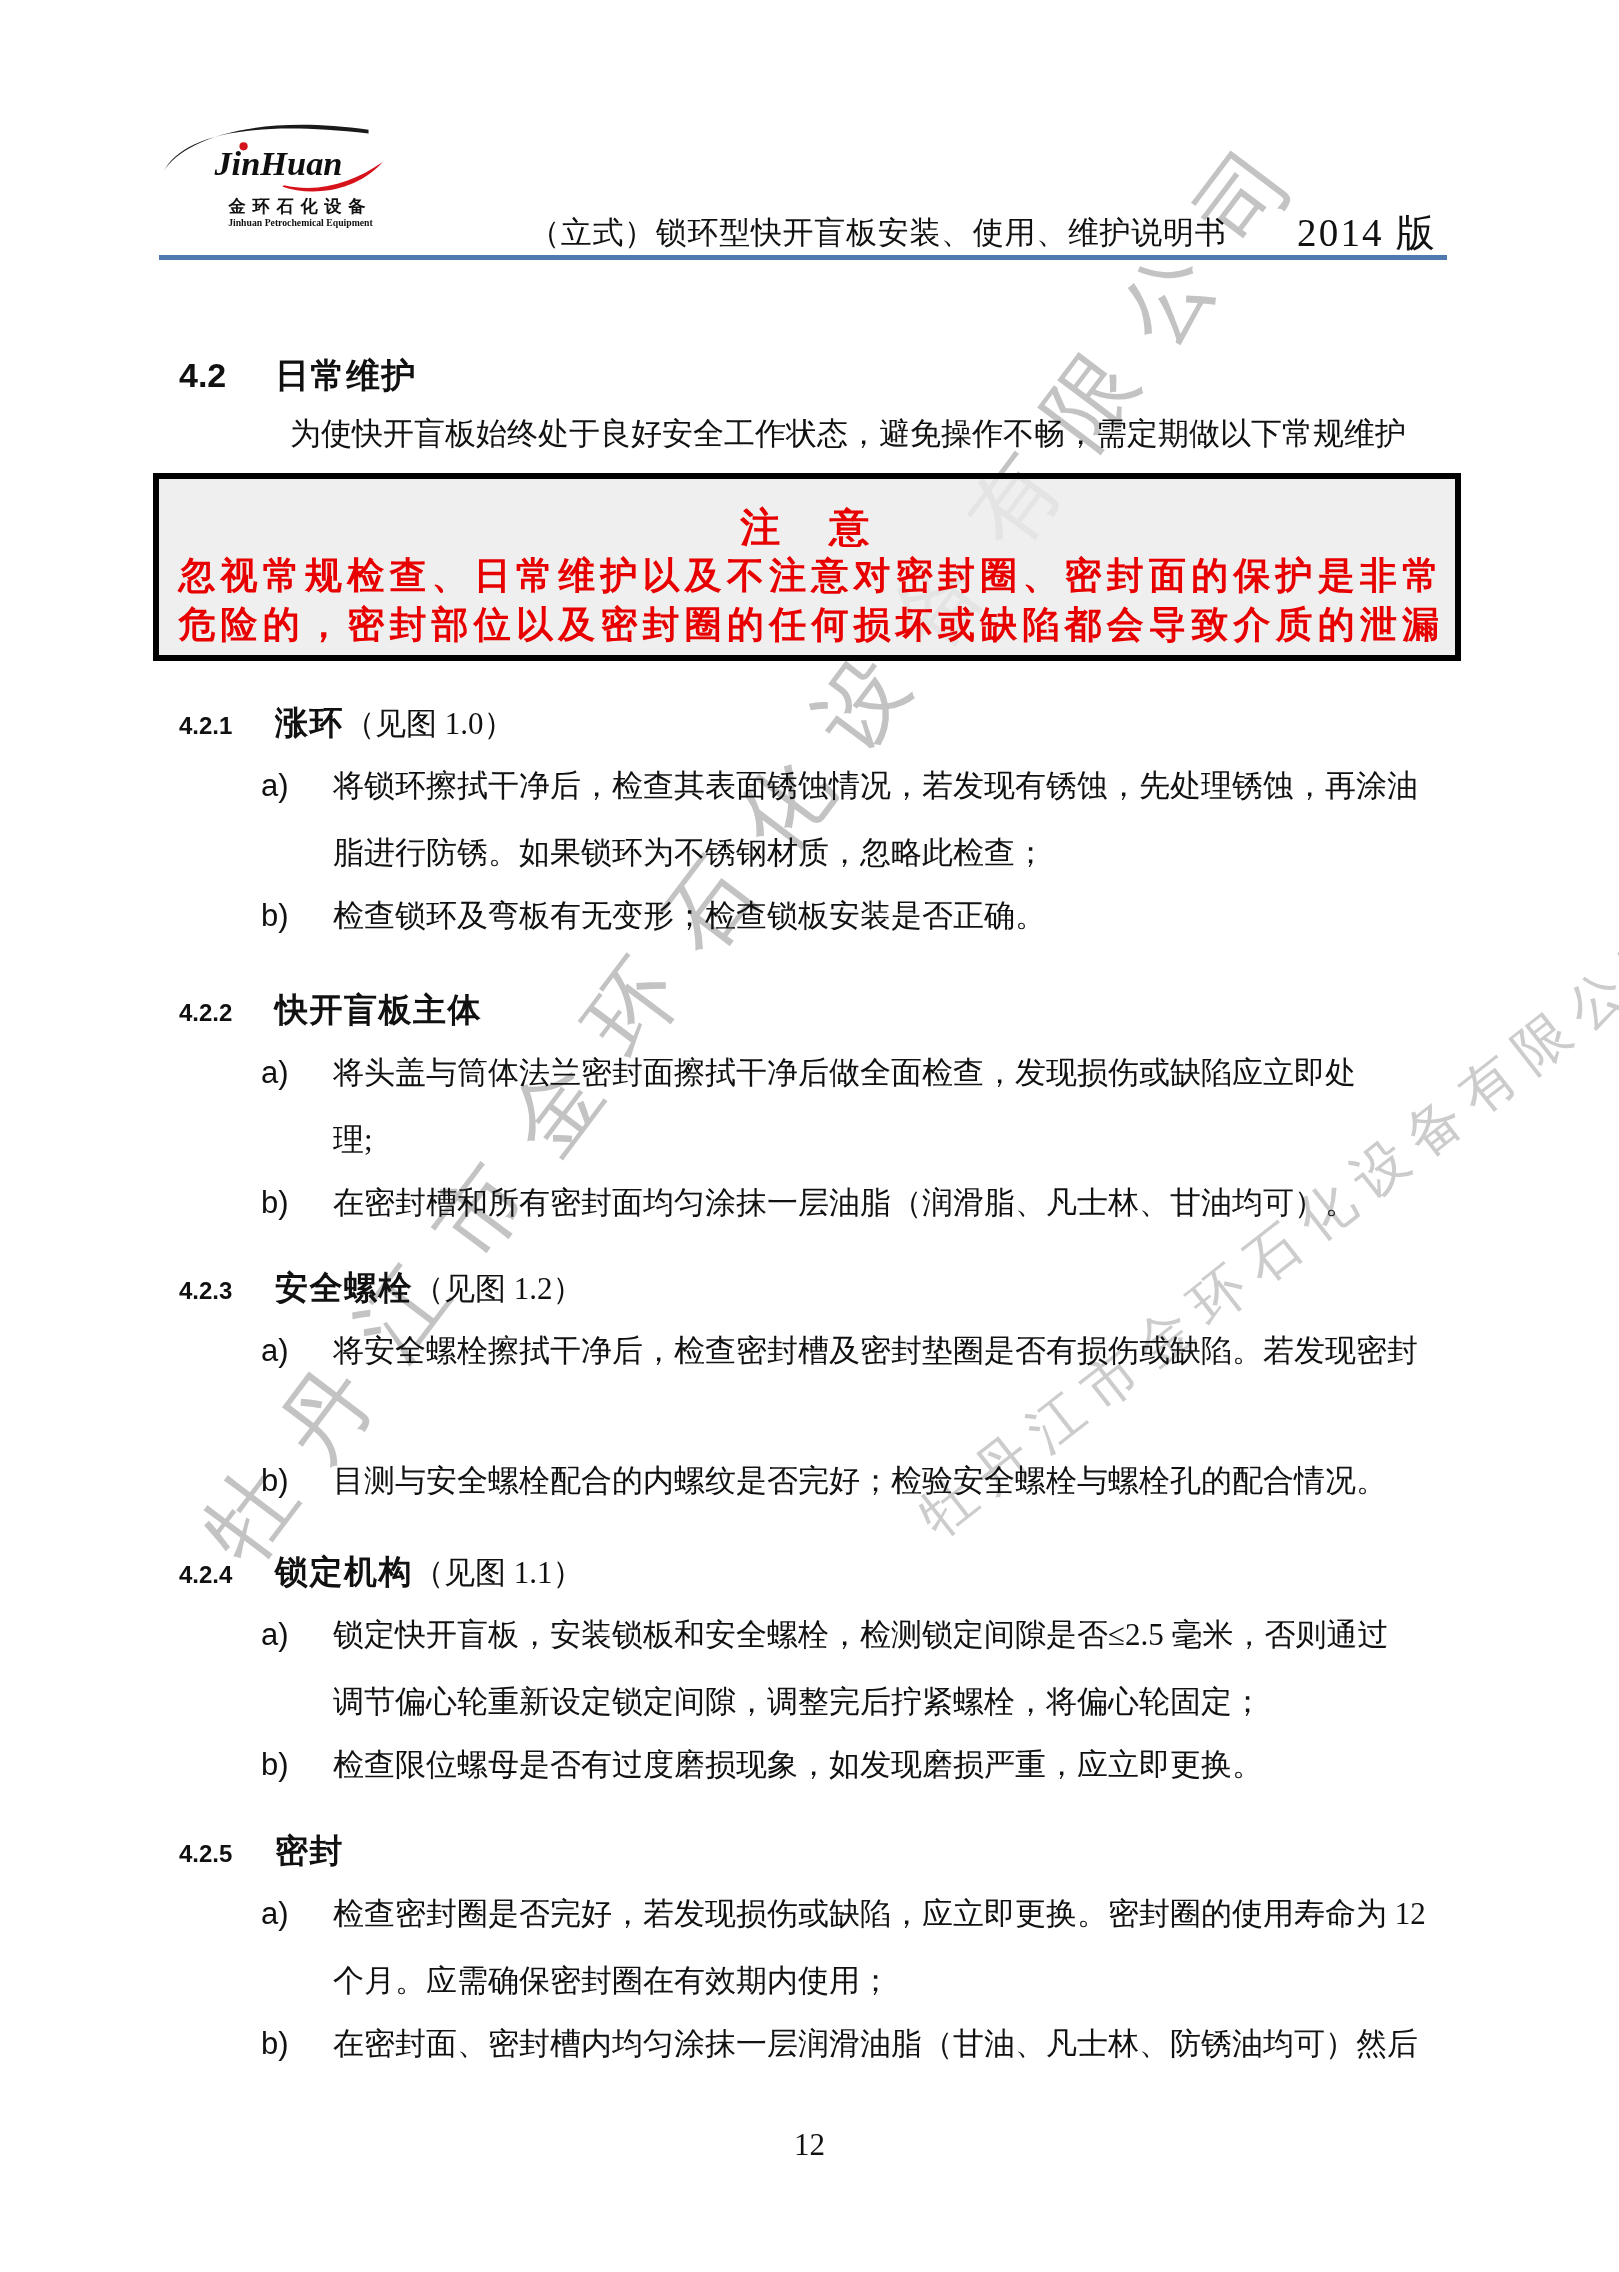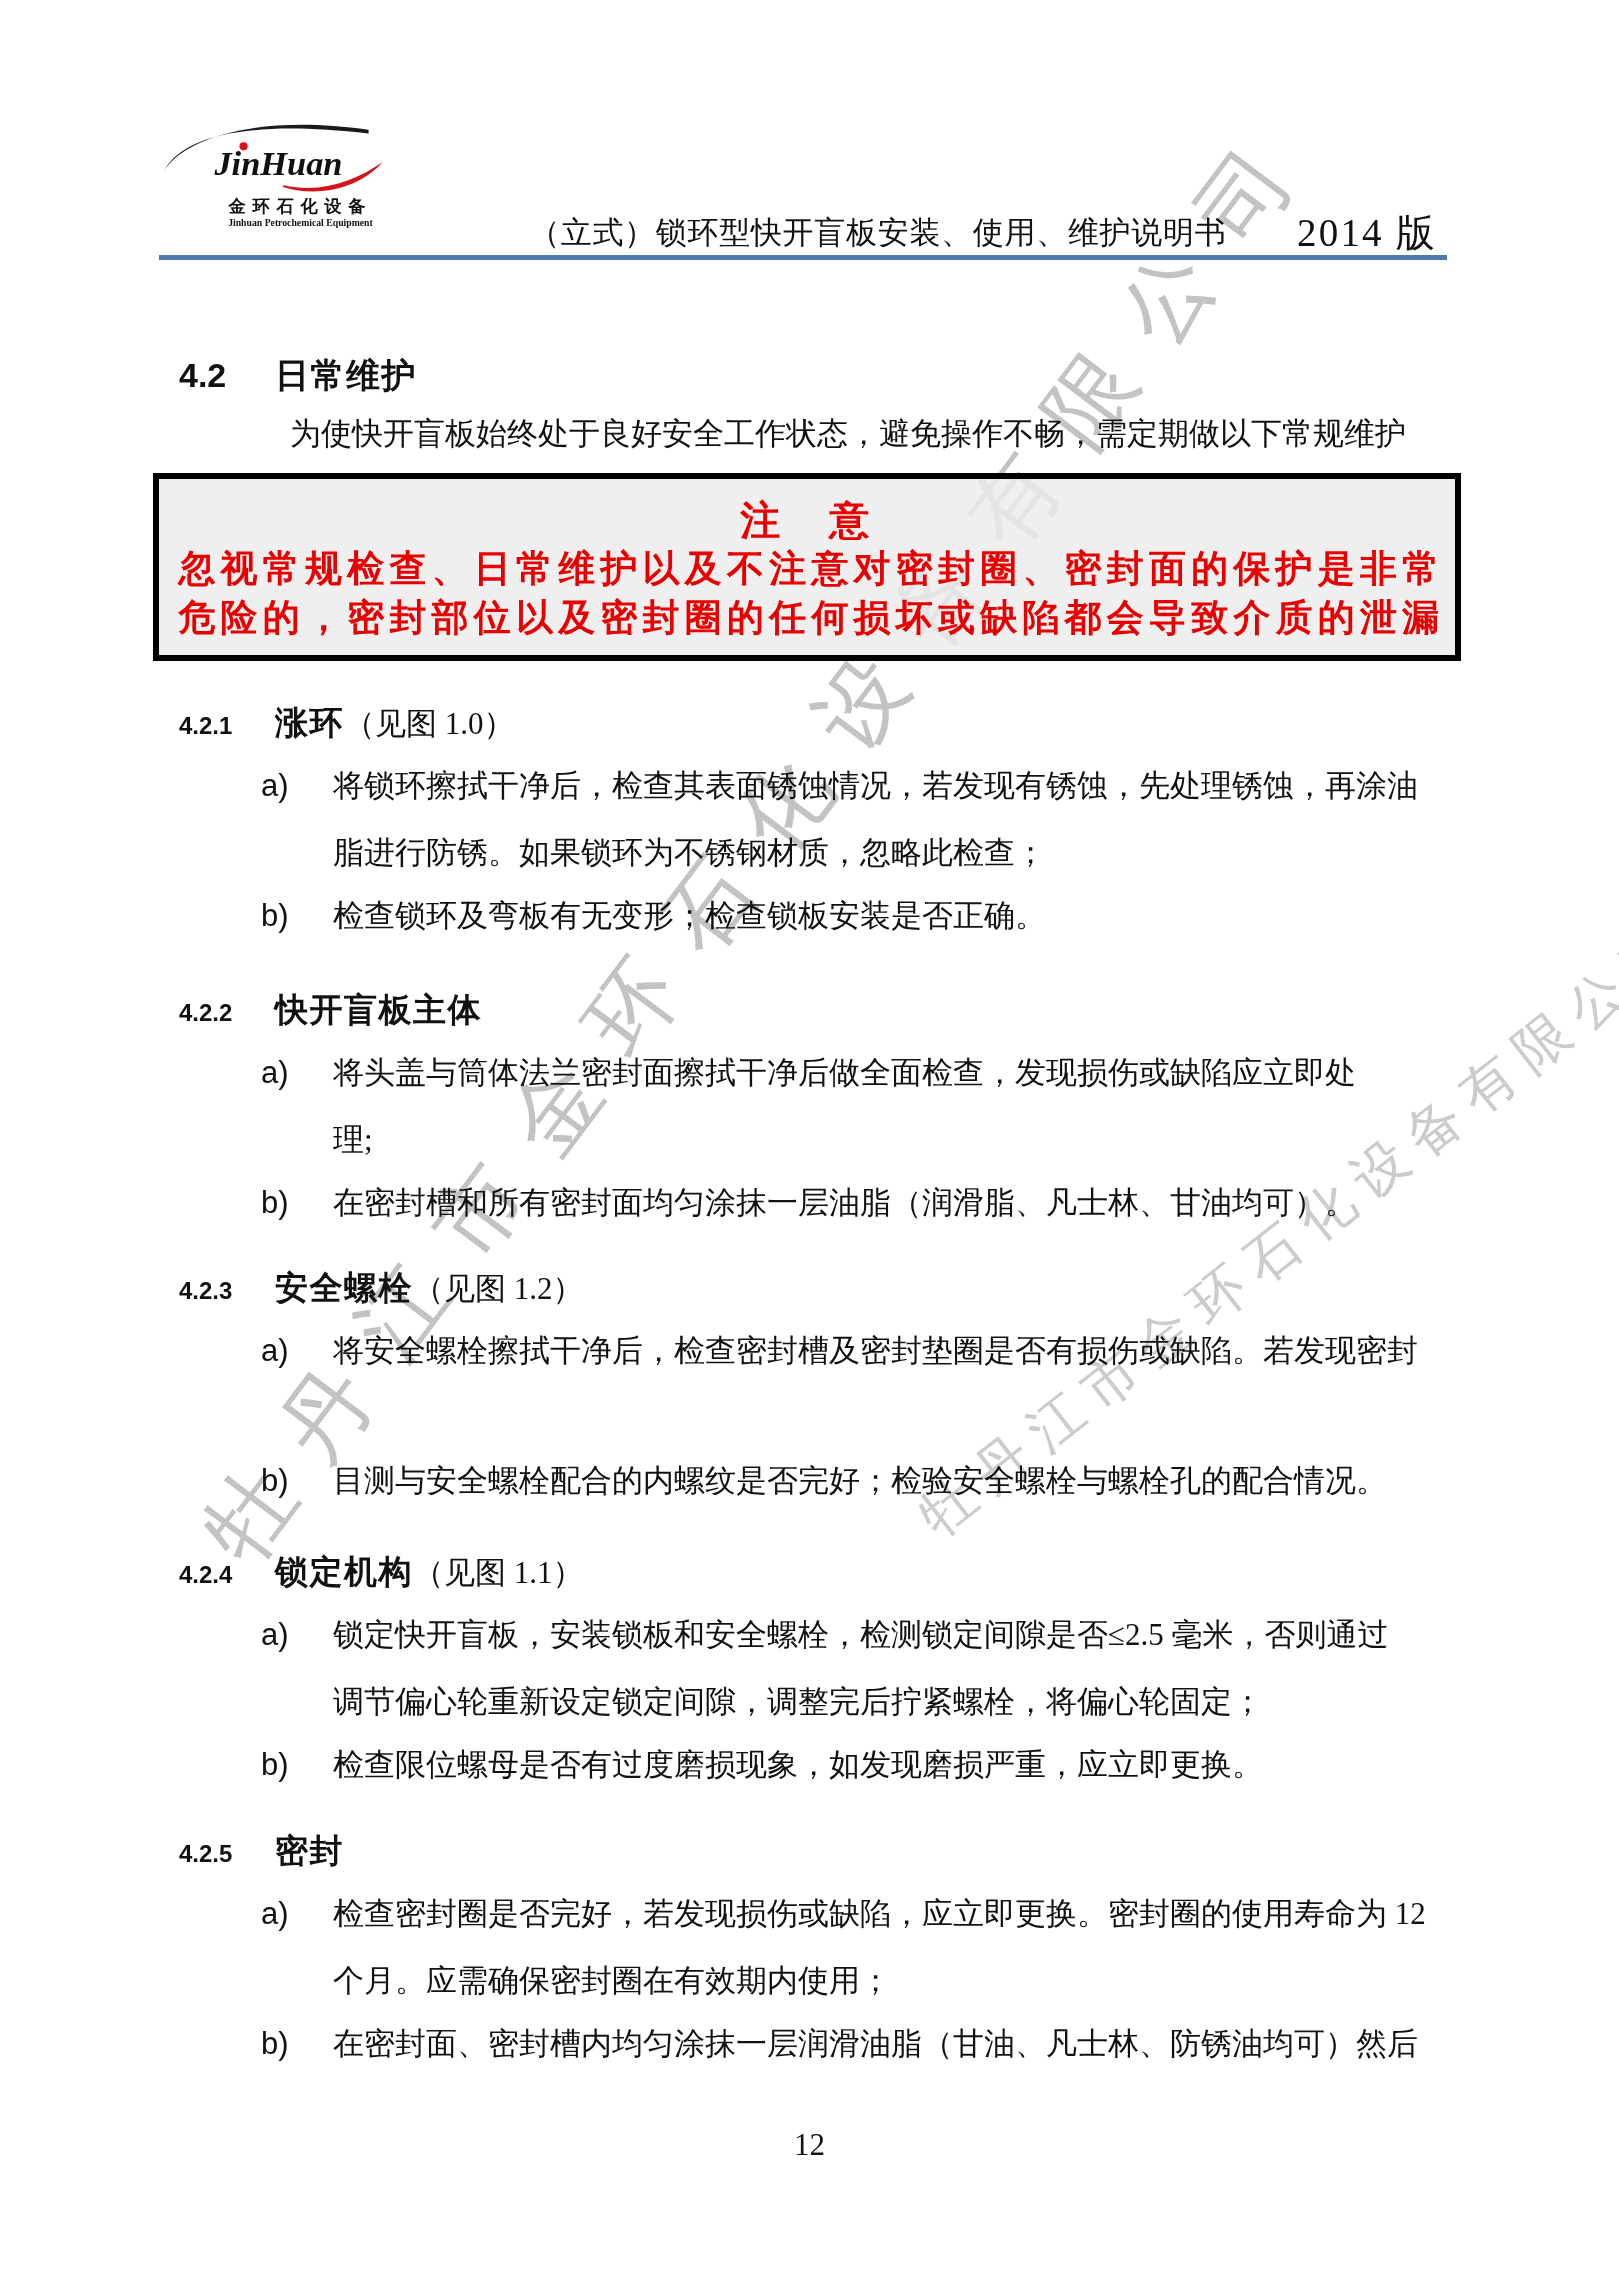--- a/index.html
+++ b/index.html
@@ -32,21 +32,21 @@
   
   .h42{position:absolute;left:179px;top:356px;font-size:34px;line-height:39px;z-index:2;white-space:nowrap;}
   .h42 .num{display:inline-block;width:96px;font-family:"Liberation Sans","DejaVu Sans",sans-serif;font-weight:bold;}
   .h42 .ttl{font-family:"Liberation Sans","DejaVu Sans",sans-serif;font-weight:bold;letter-spacing:1.5px;}
   .intro{position:absolute;left:290px;top:413px;font-size:31px;line-height:42px;z-index:2;white-space:nowrap;}
   
   .warnbox{
     position:absolute;left:153px;top:473px;width:1308px;height:188px;
     box-sizing:border-box;border:6px solid #000;
     background:rgba(236,236,236,0.82);
-    z-index:2;padding-top:17px;
+    z-index:2;padding-top:24px;
   }
   .warn-title{
     text-align:center;font-size:40px;line-height:48px;font-weight:bold;
     font-family:"Liberation Sans","DejaVu Sans",sans-serif;letter-spacing:4.5px;
   }
   .warn-line{
     margin:0 0 0 19.4px;font-size:37px;line-height:49px;font-weight:bold;
     font-family:"Liberation Sans","DejaVu Sans",sans-serif;letter-spacing:5.2px;white-space:nowrap;
   }
   

